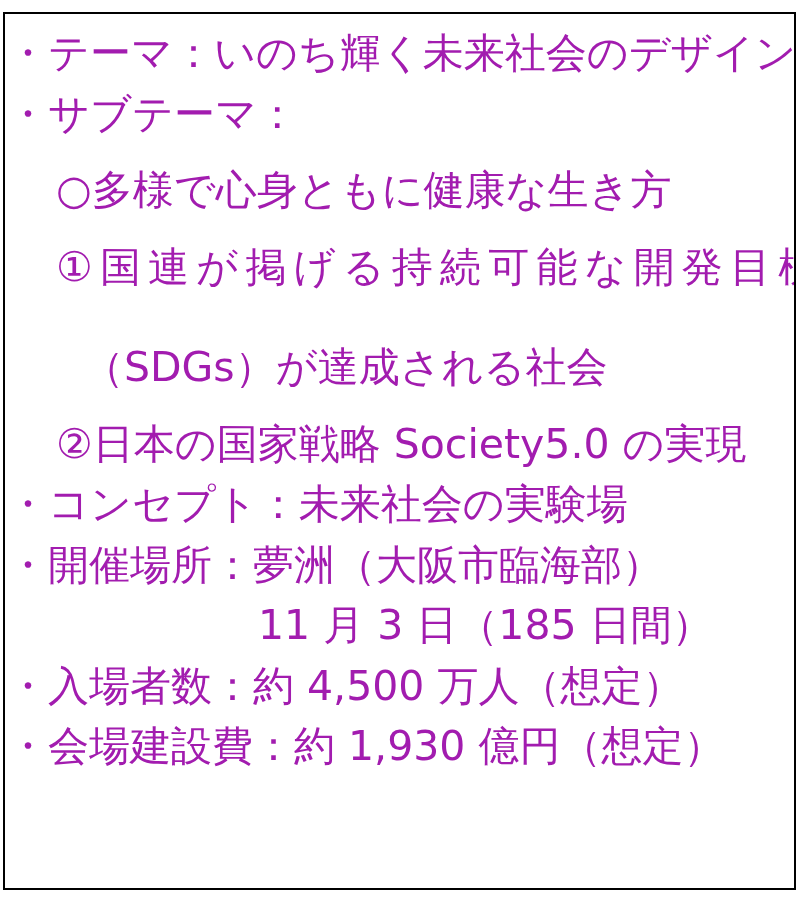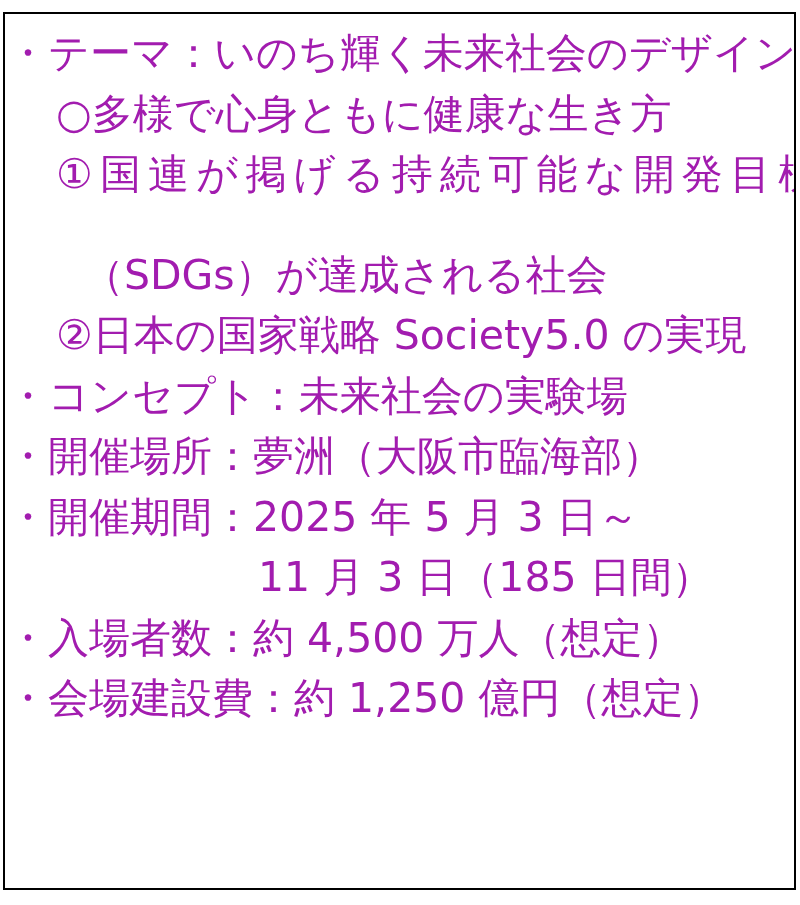--- a/index.html
+++ b/index.html
@@ -27,35 +27,35 @@
     overflow: hidden;
   }
   .line {
     color: #a21caf;
     font-size: 41px;
     line-height: 60.5px;
     white-space: nowrap;
     letter-spacing: 0;
   }
   .indent-0 { padding-left: 0; }
-  .indent-1 { padding-left: 49px; }
+  .indent-1 { padding-left: 49px; margin-top: 16px; }
   .indent-2 { padding-left: 76px; margin-top: 40px; }
   .indent-3 { padding-left: 251px; }
   .justify  { letter-spacing: 0.175em; }
 </style>
 </head>
 <body>
 
 <div class="info-box">
   <div id="bullet-list">
       <div class="line indent-0">・テーマ：いのち輝く未来社会のデザイン</div>
+      <div class="line indent-0">・サブテーマ：</div>
       <div class="line indent-1">○多様で心身ともに健康な生き方</div>
       <div class="line indent-1 justify">①国連が掲げる持続可能な開発目標</div>
       <div class="line indent-2">（SDGs）が達成される社会</div>
       <div class="line indent-1">②日本の国家戦略 Society5.0 の実現</div>
       <div class="line indent-0">・コンセプト：未来社会の実験場</div>
       <div class="line indent-0">・開催場所：夢洲（大阪市臨海部）</div>
-      <div class="line indent-0">・開催期間：2025 年 5 月 3 日～</div>
       <div class="line indent-3">11 月 3 日（185 日間）</div>
       <div class="line indent-0">・入場者数：約 4,500 万人（想定）</div>
-      <div class="line indent-0">・会場建設費：約 1,250 億円（想定）</div>
+      <div class="line indent-0">・会場建設費：約 1,930 億円（想定）</div>
     </div>
 </div>
 
 </body></html>

